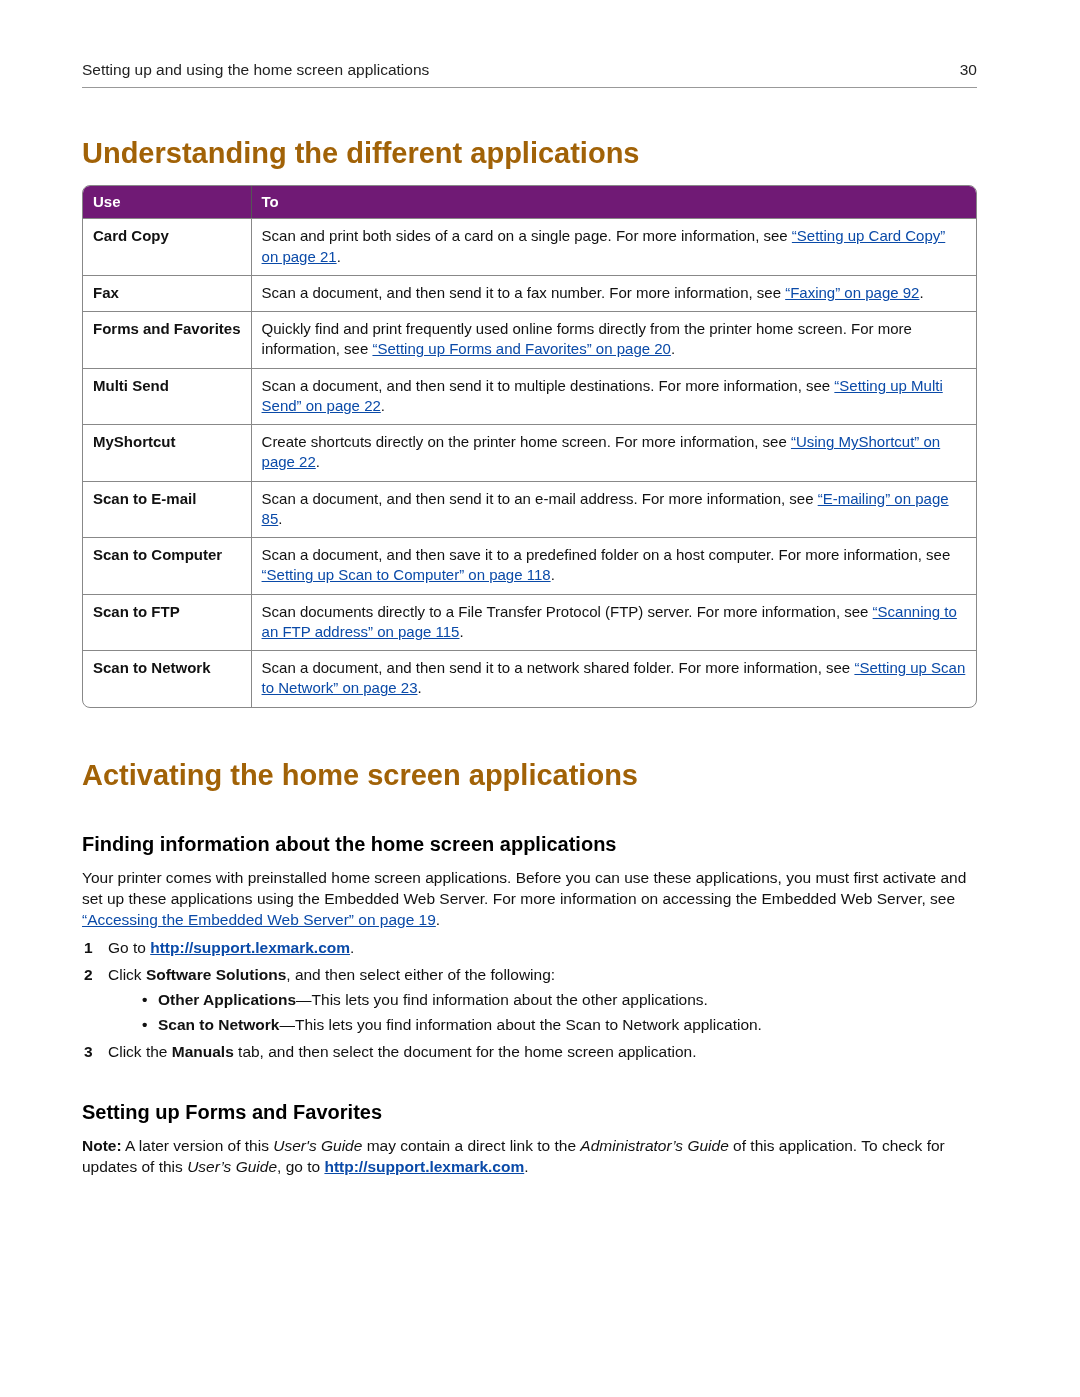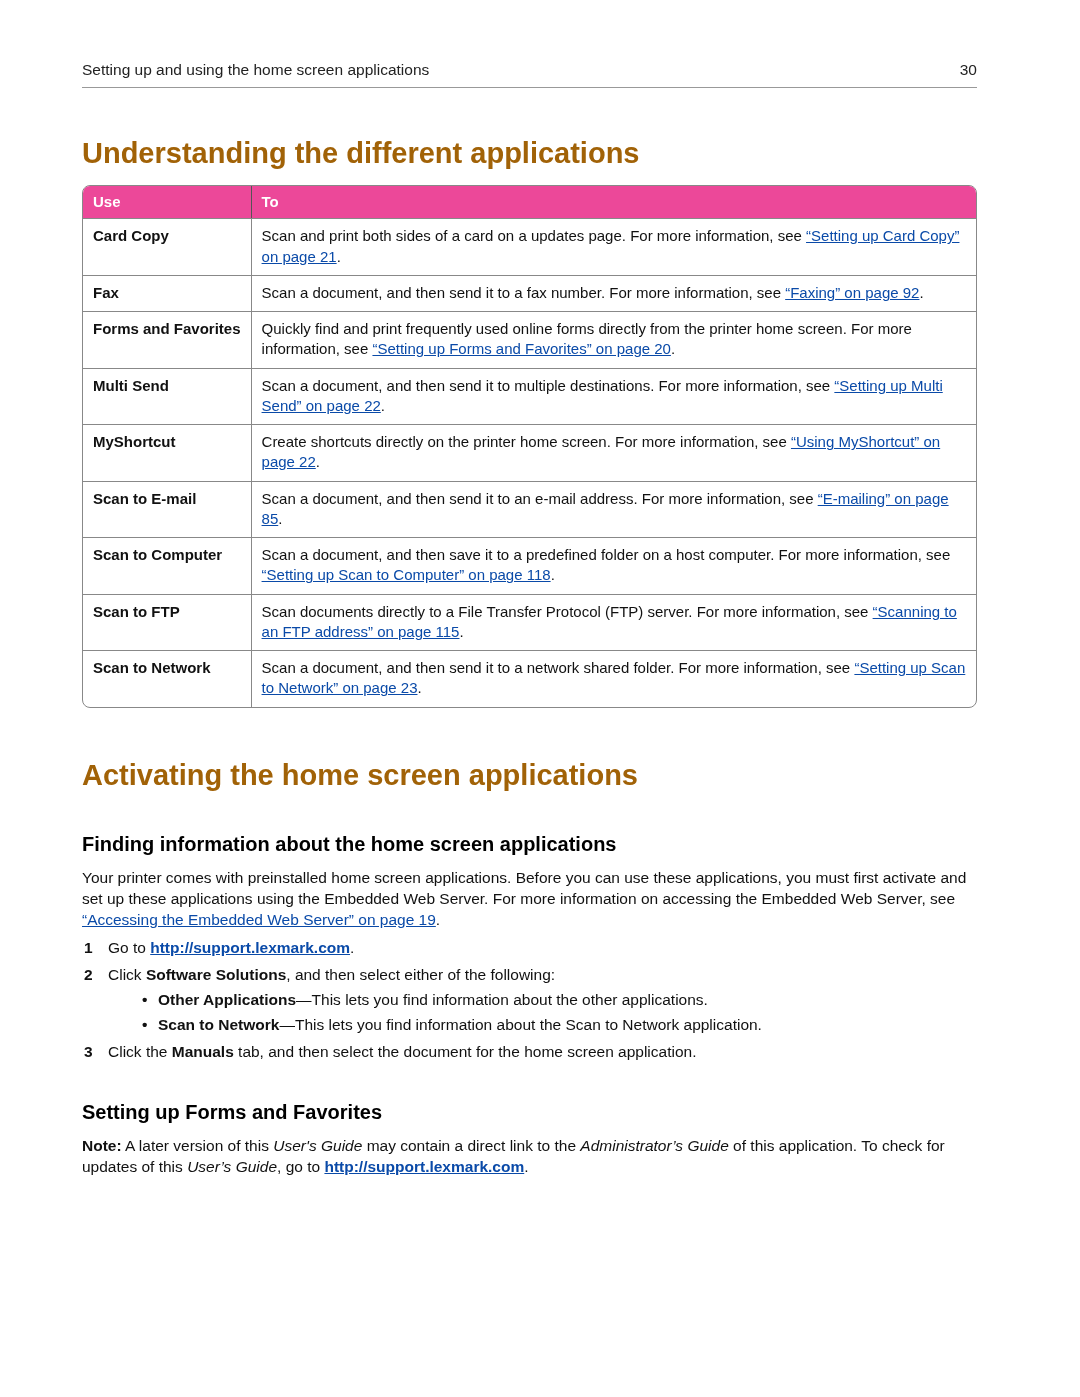--- a/index.html
+++ b/index.html
@@ -42,21 +42,21 @@
   table.apps {
     width: 100%;
     border-collapse: separate;
     border-spacing: 0;
     border: 1.5px solid #888;
     border-radius: 8px;
     overflow: hidden;
     font-size: 15px;
   }
   table.apps th {
-    background: #ec4899;
+    background: #701a75;
     color: #fff;
     text-align: left;
     font-weight: 700;
     padding: 6px 10px;
     border-right: 1px solid #555;
     vertical-align: top;
   }
   table.apps th:last-child { border-right: none; }
   table.apps td {
     padding: 7px 10px 8px 10px;
@@ -94,21 +94,21 @@
     <thead>
       <tr>
         <th>Use</th>
         <th>To</th>
       </tr>
     </thead>
     <tbody>
       <tr>
         <td class="use-col">Card Copy</td>
         <td>
-          <span>Scan and print both sides of a card on a updates page. For more information, see </span><a href="#" class="link">“Setting up Card Copy” on page 21</a><span>.</span>
+          <span>Scan and print both sides of a card on a single page. For more information, see </span><a href="#" class="link">“Setting up Card Copy” on page 21</a><span>.</span>
         </td>
       </tr>
       <tr>
         <td class="use-col">Fax</td>
         <td>
           <span>Scan a document, and then send it to a fax number. For more information, see </span><a href="#" class="link">“Faxing” on page 92</a><span>.</span>
         </td>
       </tr>
       <tr>
         <td class="use-col">Forms and Favorites</td>

